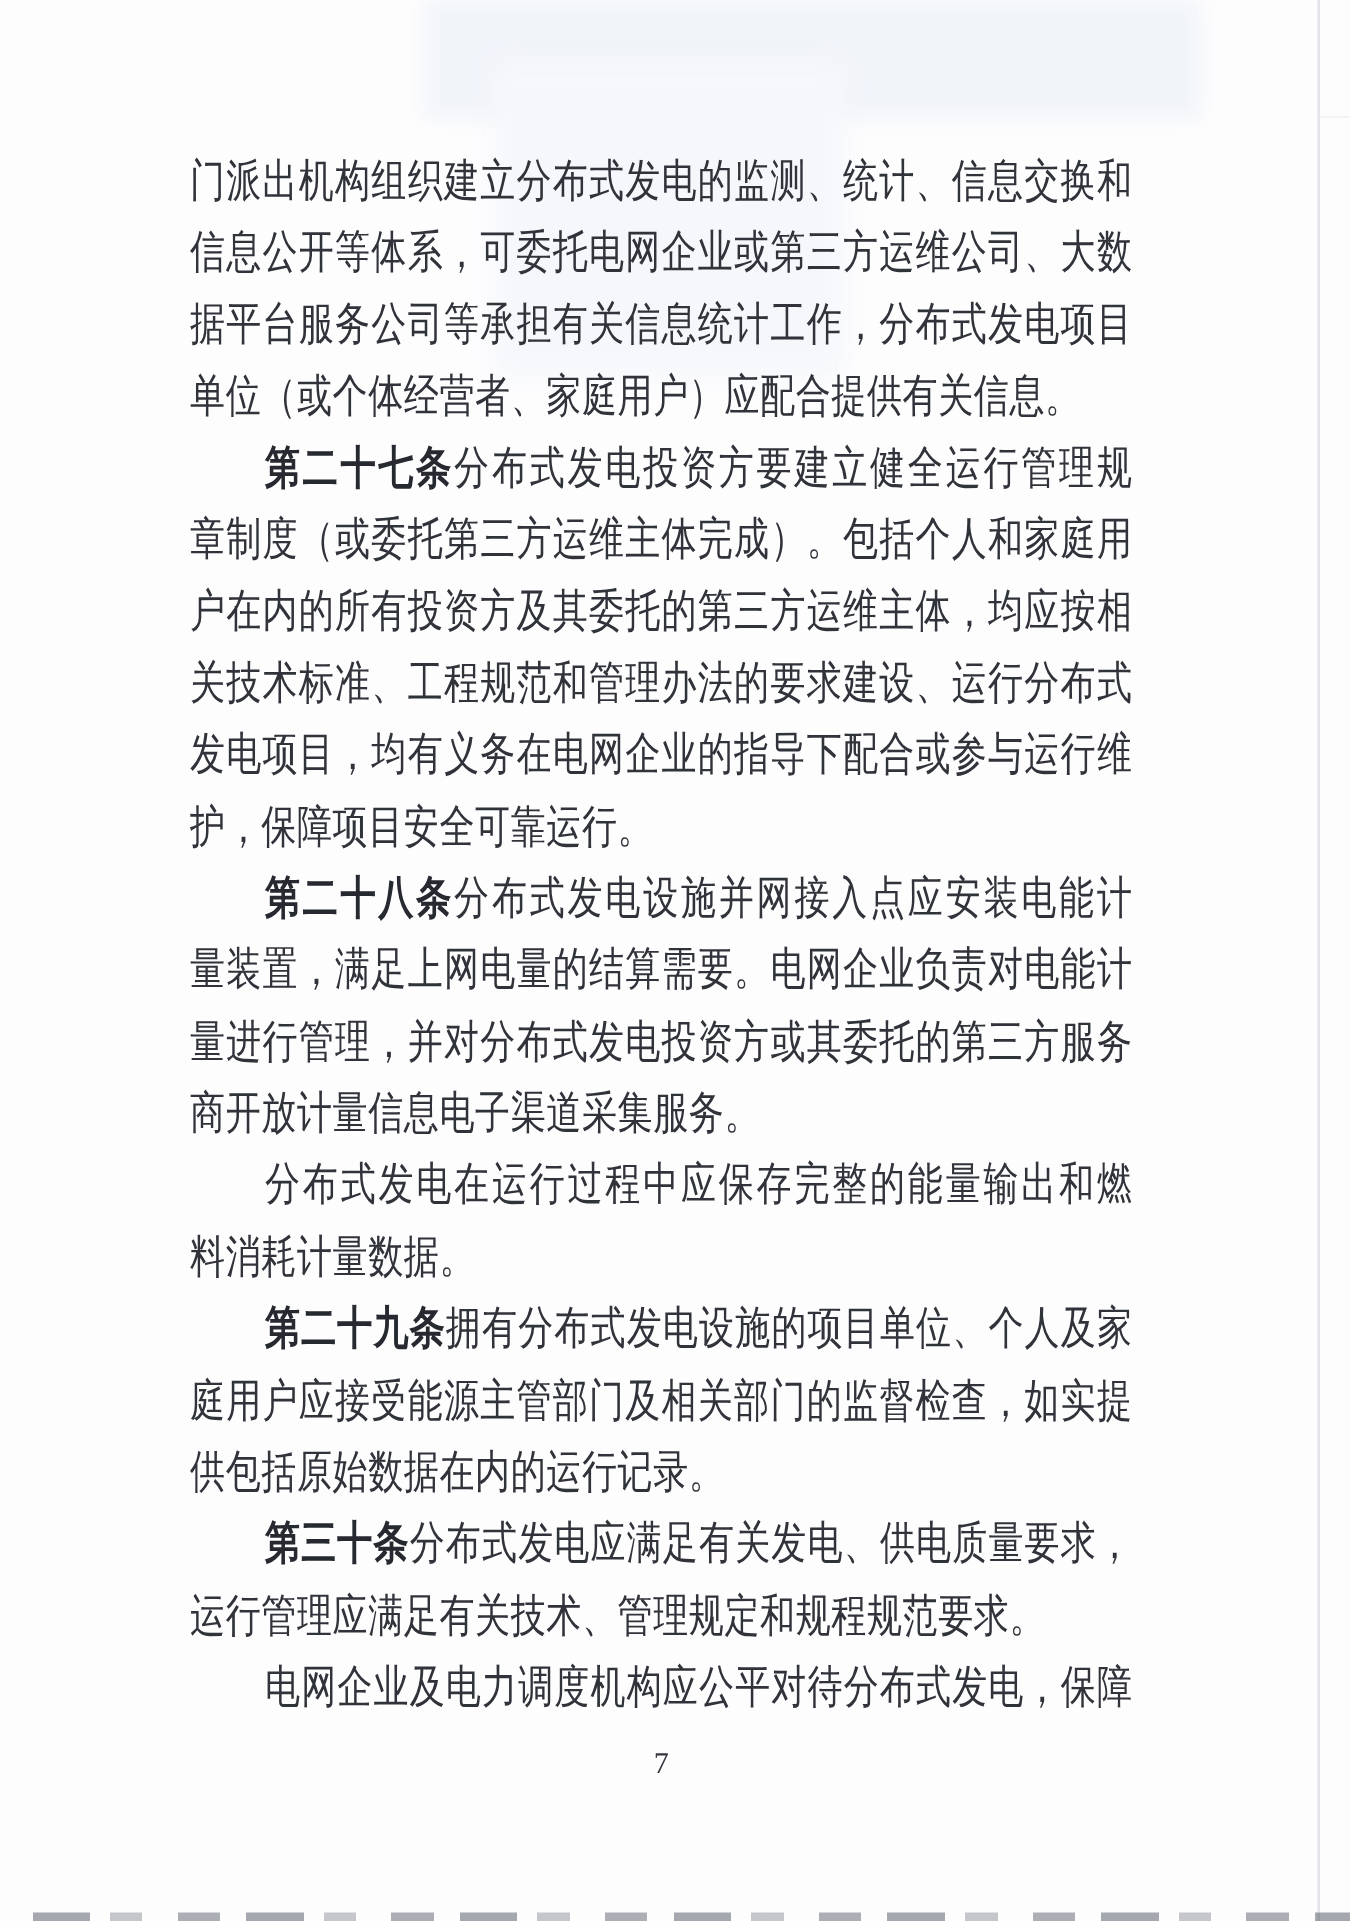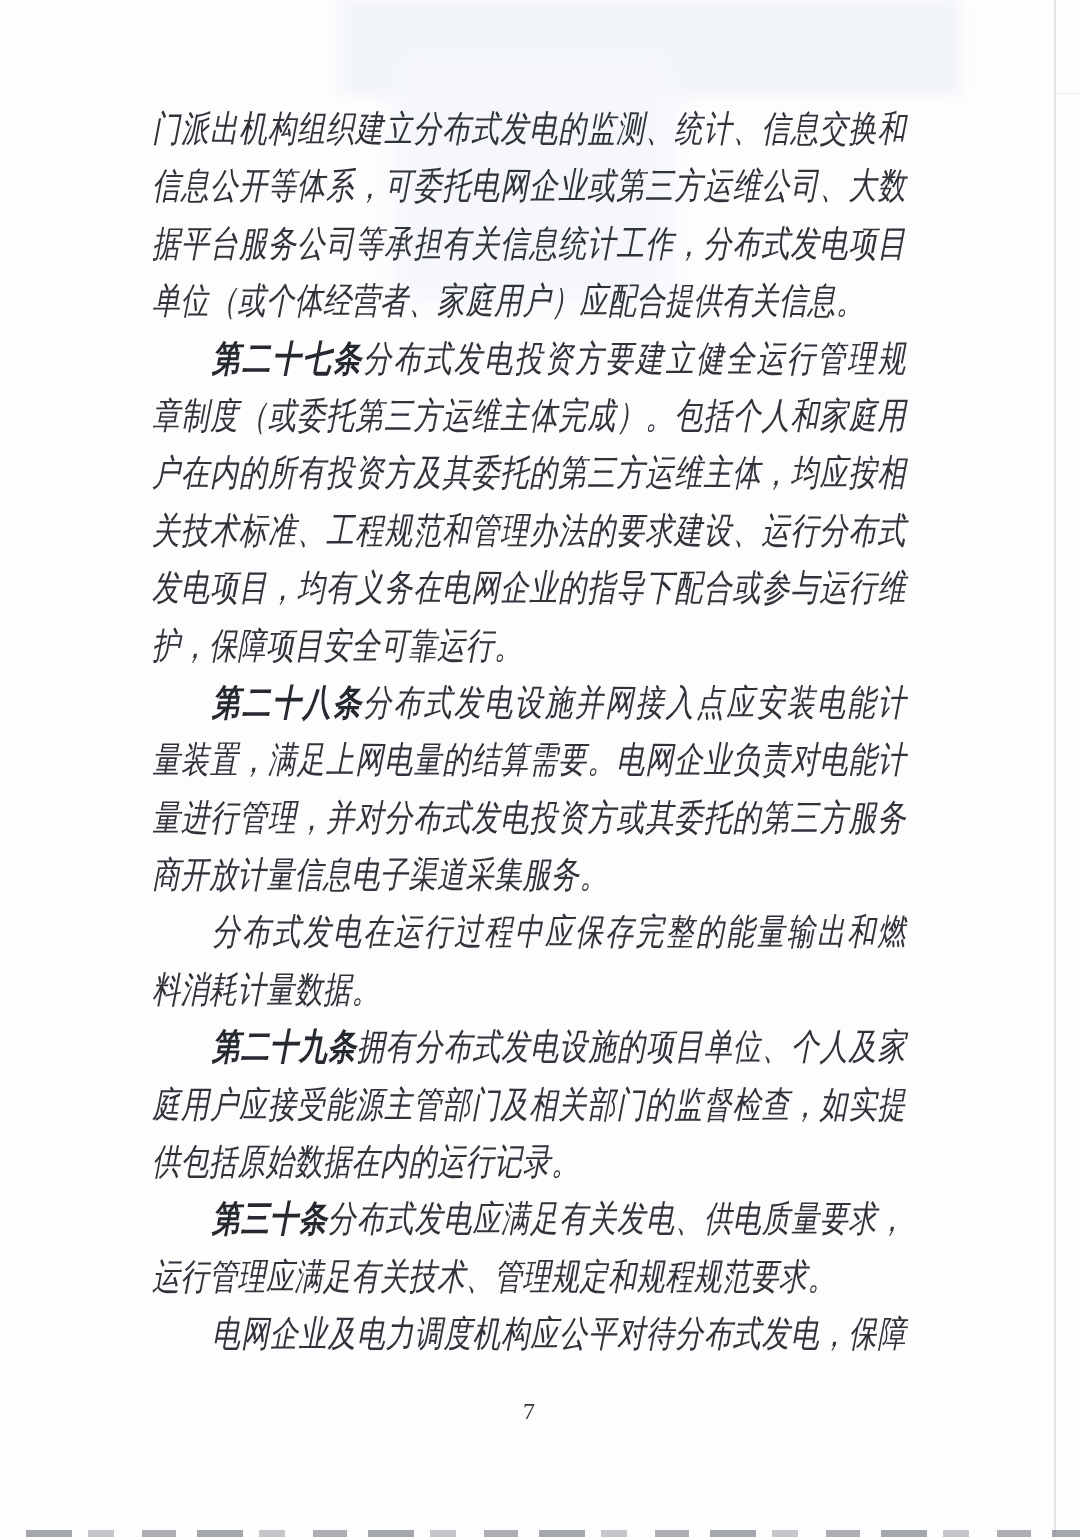--- a/index.html
+++ b/index.html
@@ -45,23 +45,22 @@
       rgba(92, 97, 108, 0.55) 0px, rgba(92, 97, 108, 0.55) 46px,
       rgba(92, 97, 108, 0.0) 46px, rgba(92, 97, 108, 0.0) 62px,
       rgba(92, 97, 108, 0.35) 62px, rgba(92, 97, 108, 0.35) 88px,
       rgba(92, 97, 108, 0.0) 88px, rgba(92, 97, 108, 0.0) 116px,
       rgba(92, 97, 108, 0.5) 116px, rgba(92, 97, 108, 0.5) 150px,
       rgba(92, 97, 108, 0.0) 150px, rgba(92, 97, 108, 0.0) 171px);
   }
   .doc-lines {
     position: absolute;
     left: 152px;
-    top: 100px;
+    top: 117px;
     width: 754px;
-    font-style: italic;
   }
   .line {
     height: 57.4px;
     line-height: 57.4px;
     font-size: 28px;
     color: #30333a;
     letter-spacing: 0.5px;
     transform: scaleY(1.3);
     transform-origin: 50% 50%;
     white-space: nowrap;

